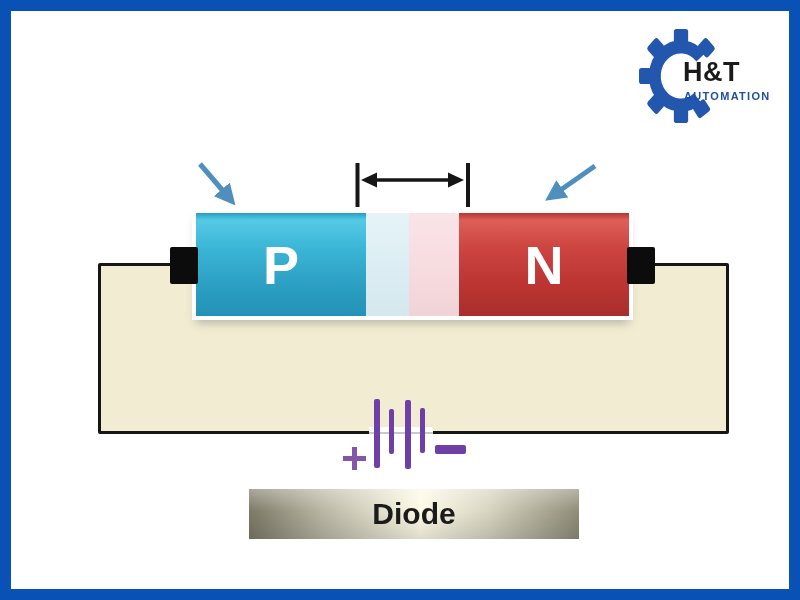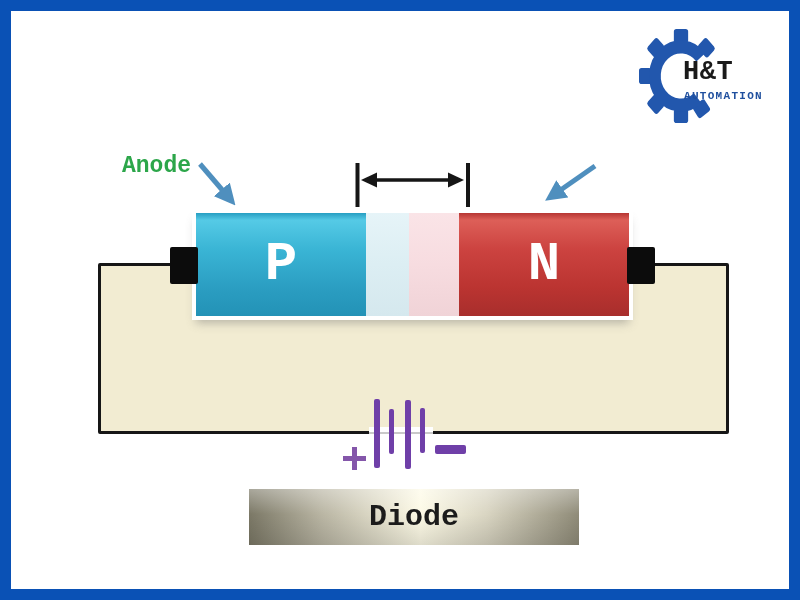--- a/index.html
+++ b/index.html
@@ -1,19 +1,19 @@
 <!DOCTYPE html>
 <html style="--frame-blue: #0a51b5; --logo-blue: #2257ad; --logo-text-blue: #1f4f9e; --label-green: #2ca64a; --pointer-blue: #4f8fbe; --battery-purple: #6f3fa8; --battery-purple-light: #8456aa; --circuit-beige: #f2ecd2; --wire-black: #161616; --p-teal: #2fa9c9; --n-red: #c83a37; --depletion-blue: #dceef3; --depletion-pink: #f7dce0;"><head>
 <meta charset="utf-8">
 <style>
   html,body{margin:0;padding:0;background:#ffffff;}
   .canvas{
     position:relative;width:800px;height:600px;box-sizing:border-box;
     border:11px solid var(--frame-blue,#0a51b5);background:#ffffff;overflow:hidden;
-    font-family:Liberation Mono, monospace;
+    font-family:Liberation Sans, sans-serif;
   }
   
   .logo{position:absolute;left:628px;top:18px;width:160px;height:100px;z-index:7;}
   .gear-svg{position:absolute;left:0;top:0;width:84px;height:94px;}
   .gear-svg .ring{fill:none;stroke:var(--logo-blue,#2257ad);stroke-width:14;}
   .gear-svg .tooth{fill:var(--logo-blue,#2257ad);}
   .logo-name{position:absolute;left:44px;top:28px;font-size:27px;font-weight:bold;
     color:#1a1a1a;letter-spacing:.5px;}
   .logo-sub{position:absolute;left:45px;top:61px;font-size:11px;font-weight:bold;
     color:var(--logo-text-blue,#1f4f9e);letter-spacing:1.3px;}
@@ -45,21 +45,21 @@
   .region{height:100%;display:flex;align-items:center;justify-content:center;}
   .p-region{width:170px;background:linear-gradient(to bottom,#279ec2 0%,#55cae6 7%,#3ab5d5 35%,#2b9ec2 72%,#2392b6 100%);}
   .depletion-n{width:43px;background:linear-gradient(to bottom,#e6f4f8 0%,#dceef3 50%,#d5e8ee 100%);}
   .depletion-p{width:50px;background:linear-gradient(to bottom,#fae4e7 0%,#f7dce0 50%,#f0d3d7 100%);}
   .n-region{width:170px;background:linear-gradient(to bottom,#b63633 0%,#dd5f58 7%,#cc4340 35%,#bb3431 72%,#a82e2c 100%);}
   .region-letter{color:#ffffff;font-size:54px;font-weight:bold;line-height:1;}
   .terminal{position:absolute;width:28px;height:37px;background:#0c0c0c;border-radius:2px;z-index:4;}
   .terminal-left{left:159px;top:236px;}
   .terminal-right{left:616px;top:236px;}
   
-  .caption-box{position:absolute;left:238px;top:478px;width:330px;height:56px;z-index:2;
+  .caption-box{position:absolute;left:238px;top:478px;width:330px;height:50px;z-index:2;
     background:
       linear-gradient(to bottom,rgba(255,255,255,.35) 0%,rgba(255,255,255,0) 45%,rgba(0,0,0,.12) 100%),
       linear-gradient(to right,#7b7866 0%,#b9b5a3 22%,#fdfae6 52%,#d9d5c2 72%,#8f8b78 100%);
     display:flex;align-items:center;justify-content:center;}
   .caption-text{font-size:30px;font-weight:bold;color:#1b1b1b;}
   
   .overlay{position:absolute;left:0;top:0;width:800px;height:600px;z-index:6;pointer-events:none;}
   .pointer-arrow{stroke:var(--pointer-blue,#4f8fbe);stroke-width:5;fill:none;}
   .overlay marker path{fill:var(--pointer-blue,#4f8fbe);}
   .dim{stroke:var(--wire-black,#161616);}
@@ -80,21 +80,20 @@
         <rect class="tooth" x="41.5" y="0" width="17" height="15" rx="3" transform="rotate(225,50,50)"></rect>
         <rect class="tooth" x="41.5" y="0" width="17" height="15" rx="3" transform="rotate(270,50,50)"></rect>
         <rect class="tooth" x="41.5" y="0" width="17" height="15" rx="3" transform="rotate(315,50,50)"></rect>
         <path class="ring" d="M 69.9 73.7 A 31 31 0 1 1 73.7 30.1"></path>
       </g>
     </svg>
     <div class="logo-name">H&amp;T</div>
     <div class="logo-sub">AUTOMATION</div>
   </div>
 
-  <div class="diagram-label anode-label">Anode</div>
 
   <div class="circuit-rect"></div>
   <div class="wire-gap"></div>
   <div class="wire-faint"></div>
 
   <div class="battery-bar bar-tall-1"></div>
   <div class="battery-bar bar-short-1"></div>
   <div class="battery-bar bar-tall-2"></div>
   <div class="battery-bar bar-short-2"></div>
   <div class="battery-bar minus-bar"></div>

